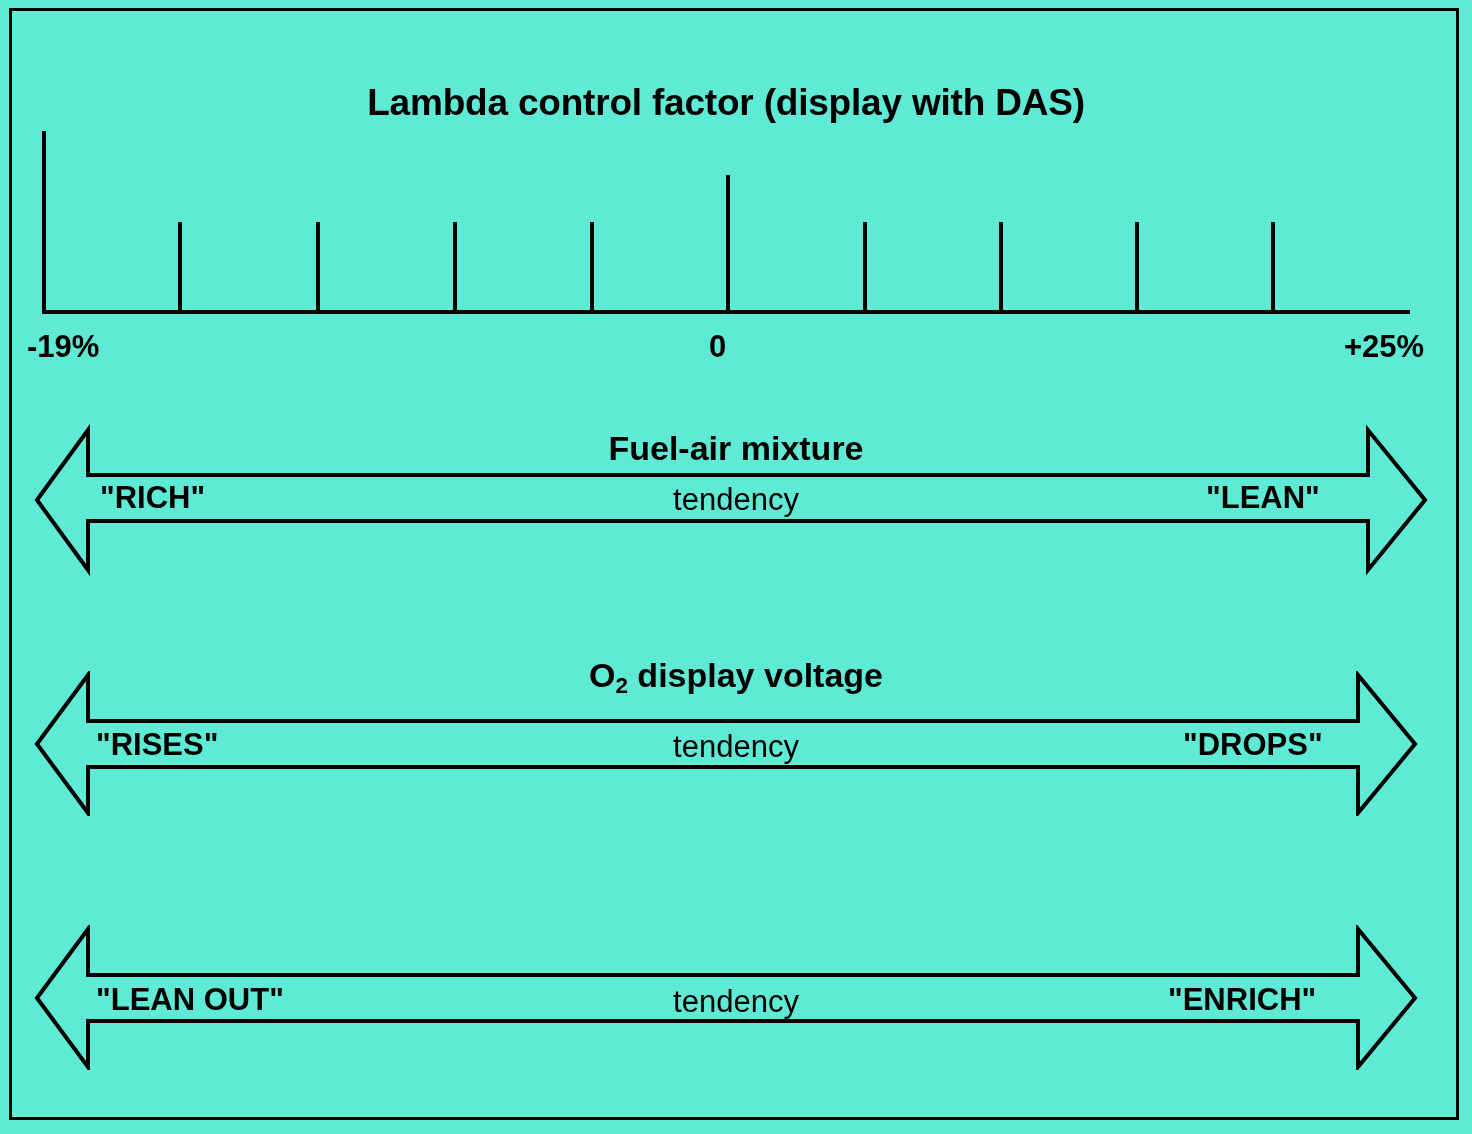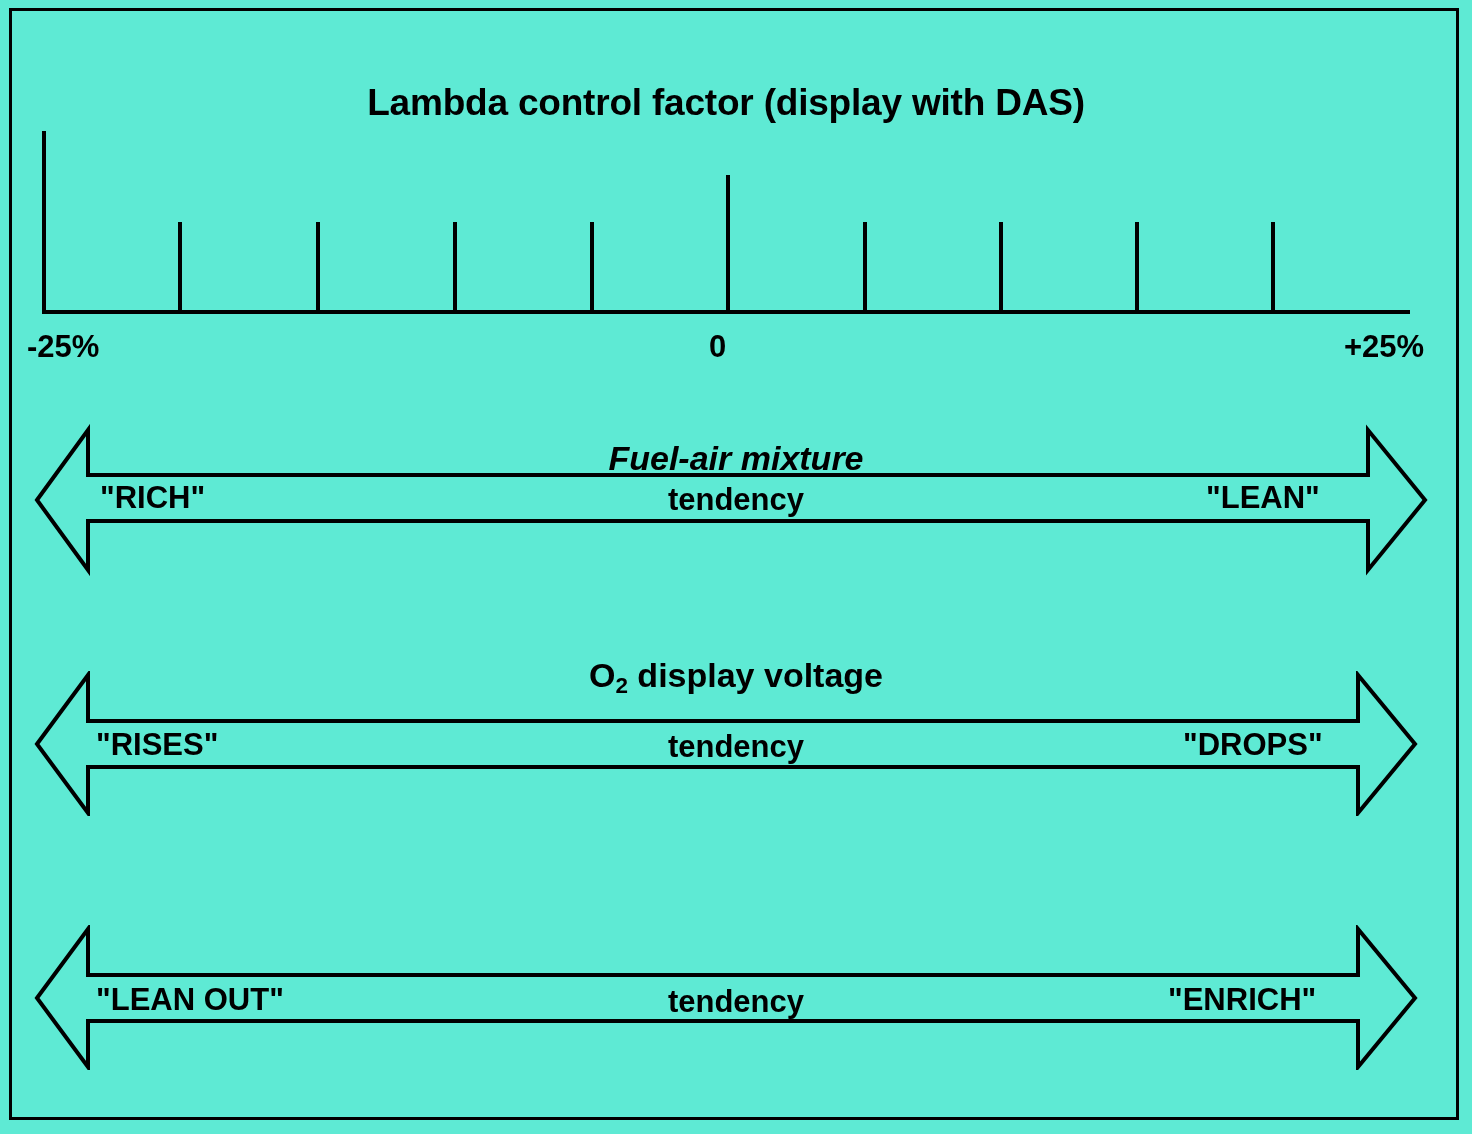--- a/index.html
+++ b/index.html
@@ -89,21 +89,21 @@
     top: 0.28em;
     font-weight: bold;
   }
   .band-left, .band-right, .band-center {
     position: absolute;
     font-size: 31px;
     white-space: nowrap;
   }
   .band-left, .band-right { font-weight: bold; font-stretch: condensed; }
   .band-center {
-    font-weight: bold;
+    font-weight: normal;
     width: 1472px;
     text-align: center;
     left: 0;
   }
 </style>
 </head>
 <body>
 
 <div id="canvas">
 
@@ -119,30 +119,30 @@
     <div class="tick minor" style="left:453px"></div>
     <div class="tick minor" style="left:590px"></div>
     <div class="tick major-center" style="left:726px"></div>
     <div class="tick minor" style="left:863px"></div>
     <div class="tick minor" style="left:999px"></div>
     <div class="tick minor" style="left:1135px"></div>
     <div class="tick minor" style="left:1271px"></div>
 
     <div class="axis-line"></div>
 
-    <div class="axis-label left">-25%</div>
+    <div class="axis-label left">-19%</div>
     <div class="axis-label zero">0</div>
     <div class="axis-label right">+25%</div>
   </div>
 
   <div class="arrow-block" style="top:424px; height:152px;">
     <svg class="arrow-svg" width="1472" height="152" viewBox="0 0 1472 152">
       <path d="M 37 76 L 88 6 L 88 51 L 1368 51 L 1368 6 L 1425 76 L 1368 146 L 1368 97 L 88 97 L 88 146 Z" fill="none" stroke="#000000" stroke-width="4" stroke-linejoin="miter"></path>
     </svg>
-    <div class="band-title" style="top:15px;font-style:italic;"><span>Fuel-air mixture</span></div>
+    <div class="band-title" style="top:5px;"><span>Fuel-air mixture</span></div>
     <div class="band-left" style="left:100px; top:56px;">"RICH"</div>
     <div class="band-center" style="top:58px;">tendency</div>
     <div class="band-right" style="left:1206px; top:56px;">"LEAN"</div>
   </div>
 
   <div class="arrow-block" style="top:671px; height:145px;">
     <svg class="arrow-svg" width="1472" height="145" viewBox="0 0 1472 145">
       <path d="M 37 73 L 88 4 L 88 50 L 1358 50 L 1358 4 L 1415 73 L 1358 142 L 1358 96 L 88 96 L 88 142 Z" fill="none" stroke="#000000" stroke-width="4" stroke-linejoin="miter"></path>
     </svg>
     <div class="band-title" style="top:-15px;"><span>O</span><sub>2</sub><span> display voltage</span></div>

